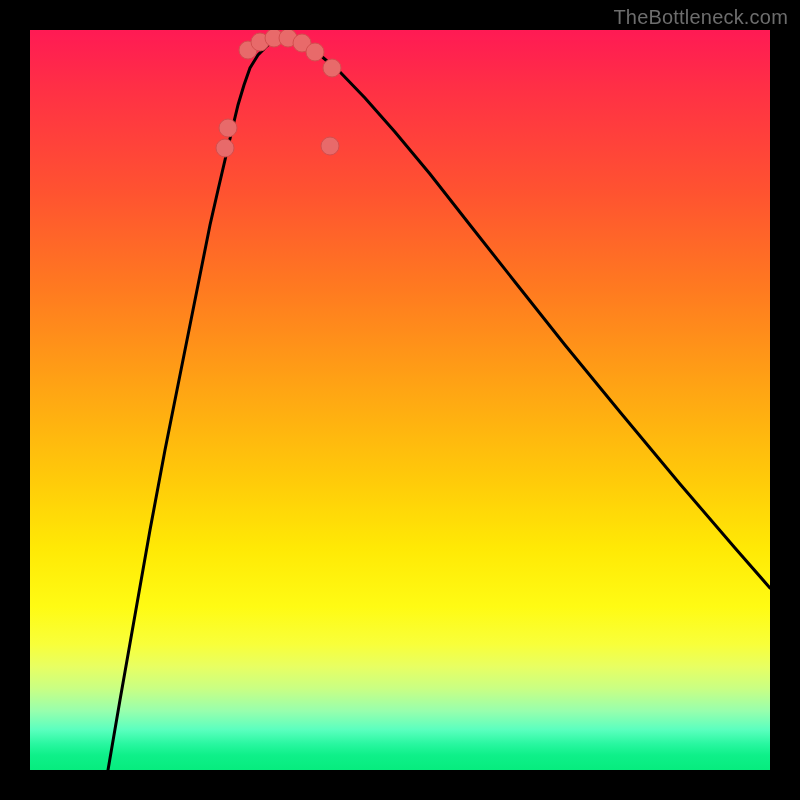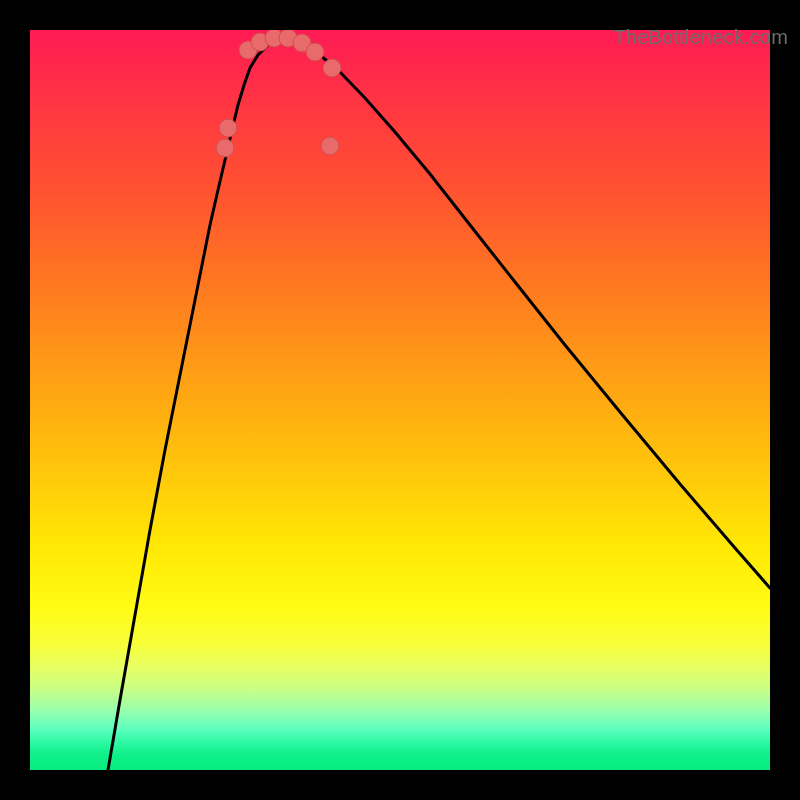--- a/index.html
+++ b/index.html
@@ -47,21 +47,20 @@
     );
   }
   .watermark {
     position: absolute;
     top: 6px;
     right: 12px;
     color: #6d6d6d;
     font-size: 20px;
     font-weight: 500;
     letter-spacing: 0.2px;
-    margin-top: 20px;
   }
   svg.curve {
     position: absolute;
     left: 0;
     top: 0;
   }
 </style>
 </head>
 <body>
 

